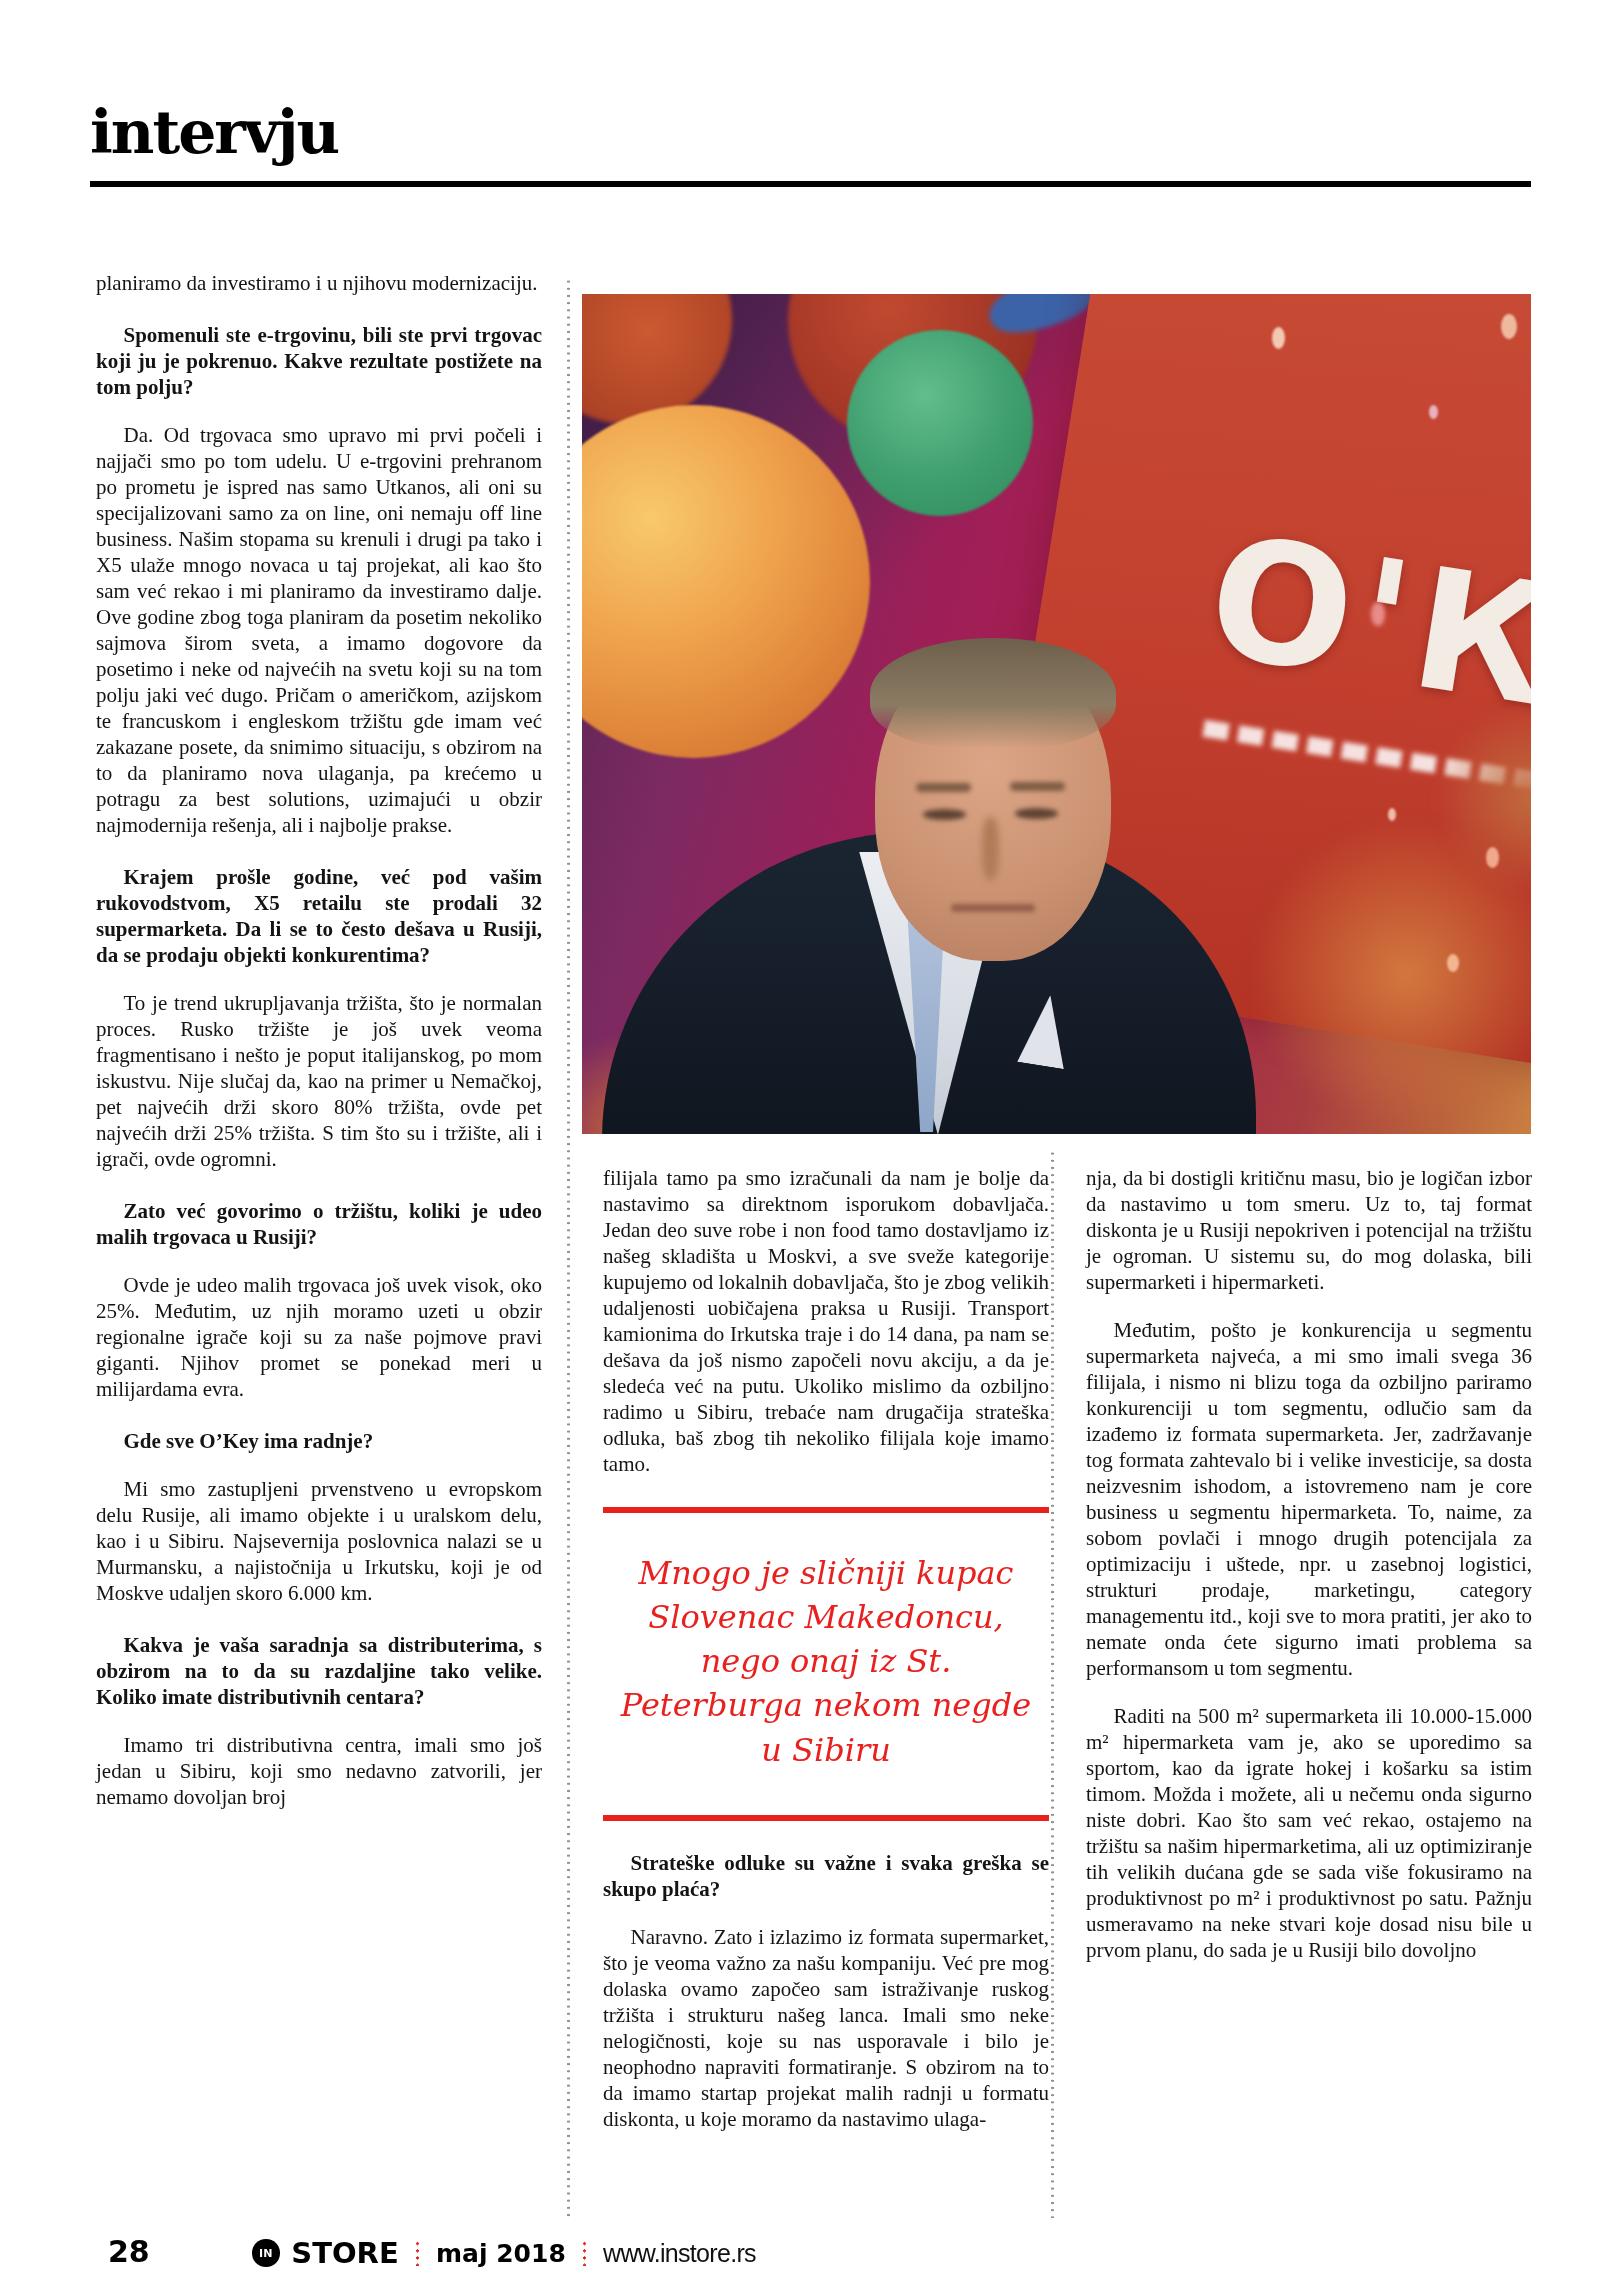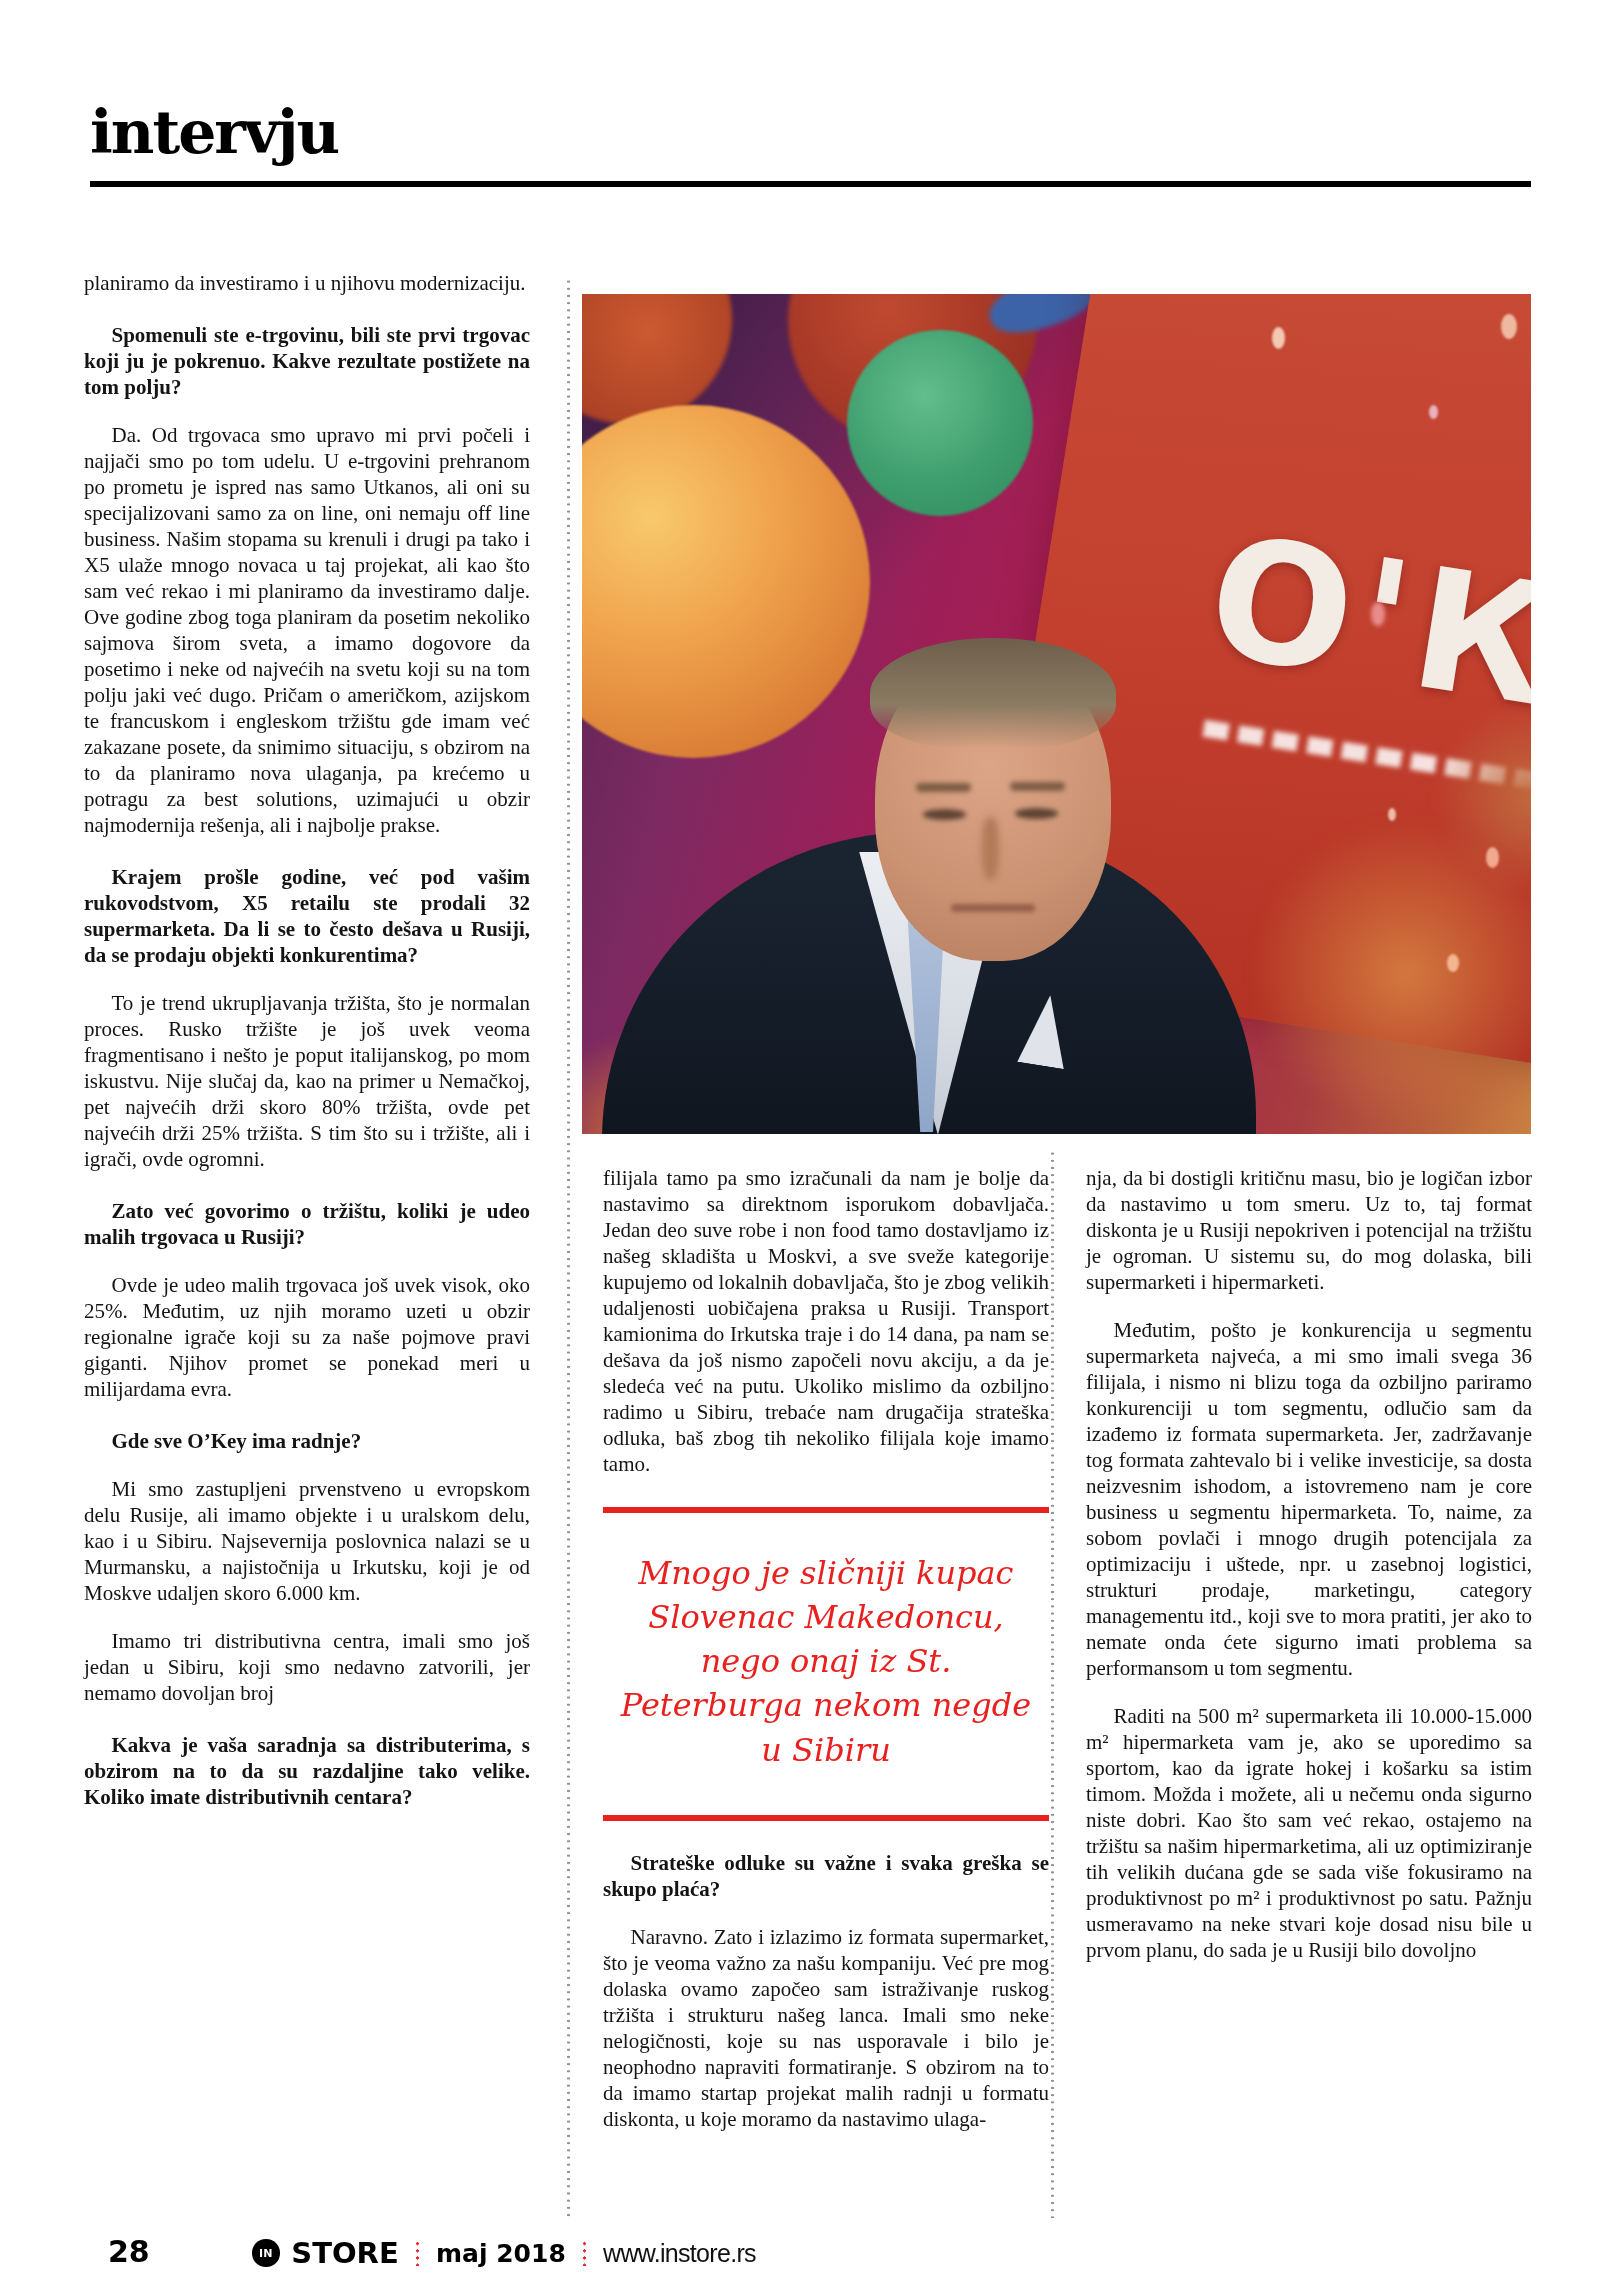--- a/index.html
+++ b/index.html
@@ -11,21 +11,21 @@
   
   .section-label{
     position:absolute;left:90px;top:97px;
     font-family:"DejaVu Serif", serif;font-weight:bold;
     font-size:60px;letter-spacing:-2px;color:#000;
   }
   .header-rule{position:absolute;left:90px;top:181px;width:1441px;height:5.9px;background:#000;}
 
   
   .col{position:absolute;width:446px;font-size:21px;line-height:26px;text-align:justify;}
-  #col1{left:84px;top:270px;}
+  #col1{left:96px;top:270px;}
   #col2{left:603px;top:1165px;}
   #col3{left:1086px;top:1165px;}
   .para{margin:0 0 22px 0;}
   .para.q{font-weight:bold;text-indent:27.5px;margin-top:26px;}
   .para.a{text-indent:27.5px;}
   .para.cont{text-indent:0;}
   .col-sep{
     position:absolute;width:2.6px;
     background-image:radial-gradient(circle,#8f8f8f 1.1px,rgba(0,0,0,0) 1.4px);
     background-size:2.6px 7.2px;background-repeat:repeat-y;
@@ -129,22 +129,22 @@
 <div class="col" id="col1">
     <p class="para cont">planiramo da investiramo i u njihovu modernizaciju.</p>
     <p class="para q">Spomenuli ste e-trgovinu, bili ste prvi trgovac koji ju je pokrenuo. Kakve rezultate postižete na tom polju?</p>
     <p class="para a">Da. Od trgovaca smo upravo mi prvi počeli i najjači smo po tom udelu. U e-trgovini prehranom po prometu je ispred nas samo Utkanos, ali oni su specijalizovani samo za on line, oni nemaju off line business. Našim stopama su krenuli i drugi pa tako i X5 ulaže mnogo novaca u taj projekat, ali kao što sam već rekao i mi planiramo da investiramo dalje. Ove godine zbog toga planiram da posetim nekoliko sajmova širom sveta, a imamo dogovore da posetimo i neke od najvećih na svetu koji su na tom polju jaki već dugo. Pričam o američkom, azijskom te francuskom i engleskom tržištu gde imam već zakazane posete, da snimimo situaciju, s obzirom na to da planiramo nova ulaganja, pa krećemo u potragu za best solutions, uzimajući u obzir najmodernija rešenja, ali i najbolje prakse.</p>
     <p class="para q">Krajem prošle godine, već pod vašim rukovodstvom, X5 retailu ste prodali 32 supermarketa. Da li se to često dešava u Rusiji, da se prodaju objekti konkurentima?</p>
     <p class="para a">To je trend ukrupljavanja tržišta, što je normalan proces. Rusko tržište je još uvek veoma fragmentisano i nešto je poput italijanskog, po mom iskustvu. Nije slučaj da, kao na primer u Nemačkoj, pet najvećih drži skoro 80% tržišta, ovde pet najvećih drži 25% tržišta. S tim što su i tržište, ali i igrači, ovde ogromni.</p>
     <p class="para q">Zato već govorimo o tržištu, koliki je udeo malih trgovaca u Rusiji?</p>
     <p class="para a">Ovde je udeo malih trgovaca još uvek visok, oko 25%. Međutim, uz njih moramo uzeti u obzir regionalne igrače koji su za naše pojmove pravi giganti. Njihov promet se ponekad meri u milijardama evra.</p>
     <p class="para q">Gde sve O’Key ima radnje?</p>
     <p class="para a">Mi smo zastupljeni prvenstveno u evropskom delu Rusije, ali imamo objekte i u uralskom delu, kao i u Sibiru. Najsevernija poslovnica nalazi se u Murmansku, a najistočnija u Irkutsku, koji je od Moskve udaljen skoro 6.000 km.</p>
+    <p class="para q">Kakva je vaša saradnja sa distributerima, s obzirom na to da su razdaljine tako velike. Koliko imate distributivnih centara?</p>
     <p class="para a">Imamo tri distributivna centra, imali smo još jedan u Sibiru, koji smo nedavno zatvorili, jer nemamo dovoljan broj</p>
-    <p class="para q">Kakva je vaša saradnja sa distributerima, s obzirom na to da su razdaljine tako velike. Koliko imate distributivnih centara?</p>
   </div>
 <div class="col" id="col2">
     <p class="para cont">filijala tamo pa smo izračunali da nam je bolje da nastavimo sa direktnom isporukom dobavljača. Jedan deo suve robe i non food tamo dostavljamo iz našeg skladišta u Moskvi, a sve sveže kategorije kupujemo od lokalnih dobavljača, što je zbog velikih udaljenosti uobičajena praksa u Rusiji. Transport kamionima do Irkutska traje i do 14 dana, pa nam se dešava da još nismo započeli novu akciju, a da je sledeća već na putu. Ukoliko mislimo da ozbiljno radimo u Sibiru, trebaće nam drugačija strateška odluka, baš zbog tih nekoliko filijala koje imamo tamo.</p>
     <div class="pullquote">
       <div class="pq-text">Mnogo je sličniji kupac Slovenac Makedoncu, nego onaj iz St. Peterburga nekom negde u Sibiru</div>
     </div>
     <p class="para q">Strateške odluke su važne i svaka greška se skupo plaća?</p>
     <p class="para a">Naravno. Zato i izlazimo iz formata supermarket, što je veoma važno za našu kompaniju. Već pre mog dolaska ovamo započeo sam istraživanje ruskog tržišta i strukturu našeg lanca. Imali smo neke nelogičnosti, koje su nas usporavale i bilo je neophodno napraviti formatiranje. S obzirom na to da imamo startap projekat malih radnji u formatu diskonta, u koje moramo da nastavimo ulaga-</p>
   </div>
 <div class="col" id="col3">

